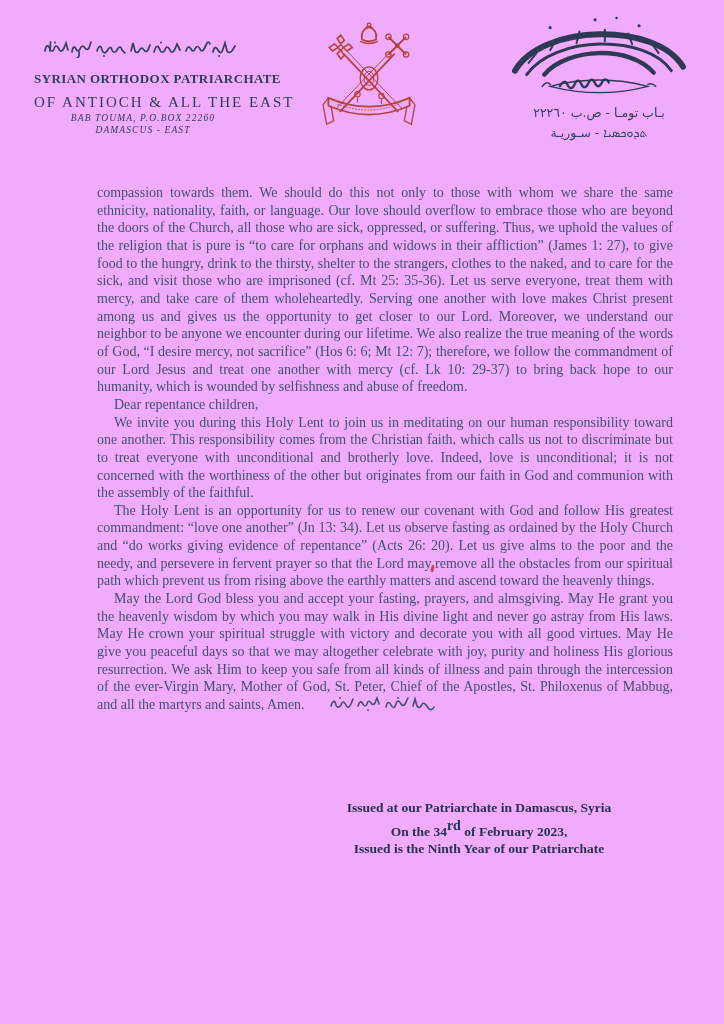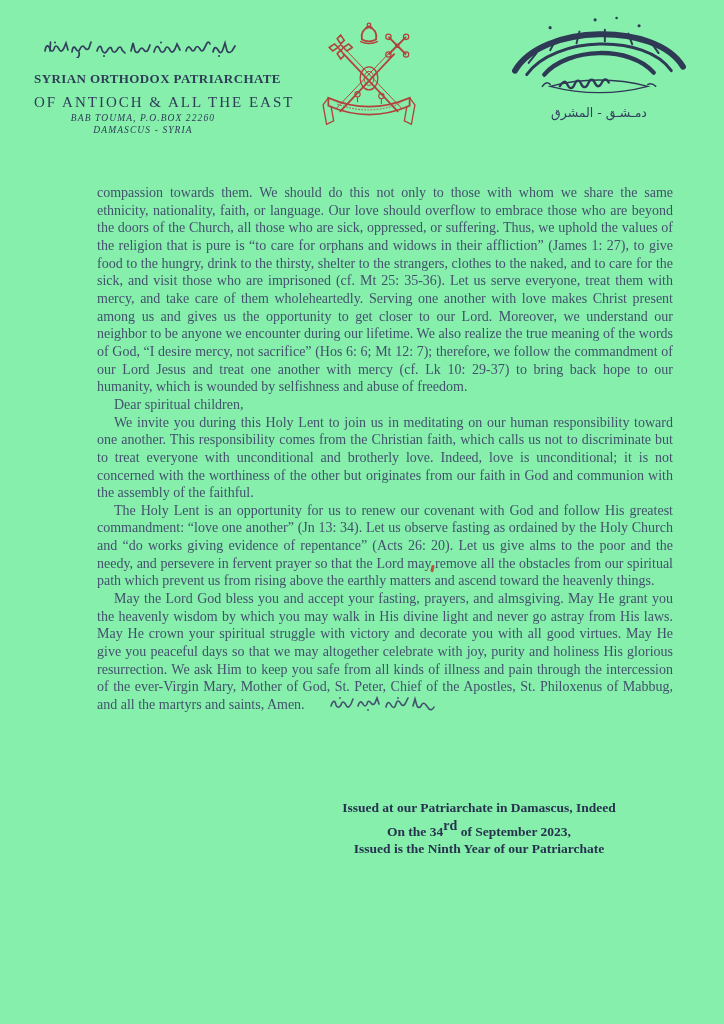--- a/index.html
+++ b/index.html
@@ -1,17 +1,17 @@
 <!DOCTYPE html>
 <html><head>
 <meta charset="utf-8">
 <style>
   html,body { margin:0; padding:0; background:#ffffff; }
   .page {
-    position:relative; width:724px; height:1024px; background:#86efac;
+    position:relative; width:724px; height:1024px; background:#f0abfc;
     font-family:"Liberation Serif", serif; overflow:hidden;
   }
   .sr-only {
     position:absolute; width:1px; height:1px; overflow:hidden;
     clip:rect(0 0 0 0); white-space:nowrap;
   }
   
   .lh-left {
     position:absolute; top:40px; left:34px; width:218px;
     text-align:center; color:#2f3c58;
@@ -74,21 +74,21 @@
         <circle cx="14" cy="2.5" r="1" fill="#33405c" stroke="none"></circle>
         <circle cx="63" cy="16" r="1" fill="#33405c" stroke="none"></circle>
         <circle cx="120" cy="2.5" r="1" fill="#33405c" stroke="none"></circle>
         <circle cx="178" cy="16" r="1" fill="#33405c" stroke="none"></circle>
       </svg>
       <span class="sr-only">ܦܛܪܝܪܟܘܬܐ ܕܐܢܛܝܘܟܝܐ ܘܕܟܠܗ ܡܕܢܚܐ ܕܣܘܪ̈ܝܝܐ ܐܪ̈ܬܕܘܟܣܝܐ</span>
     </div>
     <div class="org-name">SYRIAN ORTHODOX PATRIARCHATE</div>
     <div class="org-sub">OF ANTIOCH &amp; ALL THE EAST</div>
     <div class="org-addr">BAB TOUMA, P.O.BOX 22260</div>
-    <div class="org-addr">DAMASCUS - SYRIA</div>
+    <div class="org-addr">DAMASCUS - EAST</div>
   </div>
 
   <div class="lh-emblem">
     <svg width="106" height="115" viewBox="0 0 120 130" fill="none" stroke="#b2423c">
 
       <path d="M52,22 q-2,-11 8,-14 q10,3 8,14 q-8,4 -16,0 z" stroke-width="2"></path>
       <path d="M56,9 q4,-4 8,0" stroke-width="1.5"></path>
       <circle cx="60" cy="5.5" r="2" stroke-width="1.5"></circle>
       <path d="M50,24 q10,5 20,0" stroke-width="1.5"></path>
 
@@ -132,40 +132,41 @@
         <circle cx="52" cy="14" r="1.6" fill="#2e3a55" stroke="none"></circle>
         <circle cx="98" cy="6" r="1.6" fill="#2e3a55" stroke="none"></circle>
         <circle cx="143" cy="12" r="1.6" fill="#2e3a55" stroke="none"></circle>
         <circle cx="120" cy="4" r="1.3" fill="#2e3a55" stroke="none"></circle>
         <path d="M52,74 q50,-13 100,0 q-50,13 -100,0 z" stroke-width="1.4"></path>
         <path d="M62,74 c3,-6 6,-6 8,-1 c2,4 5,4 7,-1 c2,-5 5,-5 7,0 c2,4 5,4 7,-1 c2,-5 5,-5 7,0 c2,4 5,4 7,-1 c2,-4 5,-4 7,0" stroke-width="2.4"></path>
         <path d="M44,74 q4,-6 8,-2 M152,72 q4,-2 8,2" stroke-width="1.6"></path>
       </svg>
       <span class="sr-only">بطريركية أنطاكية وسائر المشرق للسريان الأرثوذكس</span>
     </div>
-    <div class="ar-addr">دمـشـق - المشرق</div>
+    <div class="ar-addr">بـاب تومـا - ص.ب ٢٢٢٦٠</div>
+    <div class="ar-addr">ܬܕܘܟܣܝܐ - سـوريـة</div>
   </div>
 
   <div class="body-text">
     <p class="para">compassion towards them. We should do this not only to those with whom we share the same ethnicity, nationality, faith, or language. Our love should overflow to embrace those who are beyond the doors of the Church, all those who are sick, oppressed, or suffering. Thus, we uphold the values of the religion that is pure is “to care for orphans and widows in their affliction” (James 1: 27), to give food to the hungry, drink to the thirsty, shelter to the strangers, clothes to the naked, and to care for the sick, and visit those who are imprisoned (cf. Mt 25: 35-36). Let us serve everyone, treat them with mercy, and take care of them wholeheartedly. Serving one another with love makes Christ present among us and gives us the opportunity to get closer to our Lord. Moreover, we understand our neighbor to be anyone we encounter during our lifetime. We also realize the true meaning of the words of God, “I desire mercy, not sacrifice” (Hos 6: 6; Mt 12: 7); therefore, we follow the commandment of our Lord Jesus and treat one another with mercy (cf. Lk 10: 29-37) to bring back hope to our humanity, which is wounded by selfishness and abuse of freedom.</p>
-    <p class="para indent">Dear spiritual children,</p>
+    <p class="para indent">Dear repentance children,</p>
     <p class="para indent">We invite you during this Holy Lent to join us in meditating on our human responsibility toward one another. This responsibility comes from the Christian faith, which calls us not to discriminate but to treat everyone with unconditional and brotherly love. Indeed, love is unconditional; it is not concerned with the worthiness of the other but originates from our faith in God and communion with the assembly of the faithful.</p>
     <p class="para indent">The Holy Lent is an opportunity for us to renew our covenant with God and follow His greatest commandment: “love one another” (Jn 13: 34). Let us observe fasting as ordained by the Holy Church and “do works giving evidence of repentance” (Acts 26: 20). Let us give alms to the poor and the needy, and persevere in fervent prayer so that the Lord may remove all the obstacles from our spiritual path which prevent us from rising above the earthly matters and ascend toward the heavenly things.</p>
     <p class="para indent"><span>May the Lord God bless you and accept your fasting, prayers, and almsgiving. May He grant you the heavenly wisdom by which you may walk in His divine light and never go astray from His laws. May He crown your spiritual struggle with victory and decorate you with all good virtues. May He give you peaceful days so that we may altogether celebrate with joy, purity and holiness His glorious resurrection. We ask Him to keep you safe from all kinds of illness and pain through the intercession of the ever-Virgin Mary, Mother of God, St. Peter, Chief of the Apostles, St. Philoxenus of Mabbug, and all the martyrs and saints, Amen.</span><span class="syr-inline"><svg width="112" height="16" viewBox="0 0 112 16" fill="none" stroke="#43516d" stroke-width="1.6" stroke-linecap="round">
             <path d="M3,10 c2,-6 4,-6 5,-1 c1,3 3,3 5,0 c1,-4 3,-4 5,0 c1,3 3,3 5,-1 l2,-5"></path>
             <path d="M30,10 q2,-7 5,-2 q2,4 4,0 q1,-5 4,-1 q2,3 4,0 l2,-5 l2,6"></path>
             <path d="M58,11 c1,-5 3,-6 5,-2 c2,4 4,3 5,-1 c1,-4 3,-4 5,0 q2,3 4,0 l3,-6"></path>
             <path d="M85,10 l2,-7 l2,7 q2,3 4,0 q2,-5 5,-1 l3,4 q3,2 5,-2"></path>
             <circle cx="12" cy="2" r="0.9" fill="#43516d" stroke="none"></circle>
             <circle cx="40" cy="14" r="0.9" fill="#43516d" stroke="none"></circle>
             <circle cx="70" cy="2" r="0.9" fill="#43516d" stroke="none"></circle>
           </svg><span class="sr-only">ܘܪ̈ܚܡܘܗܝ ܥܡܟܘܢ ܐܡܝܢ</span></span></p>
   </div>
 
   <div class="ink-mark"></div>
 
   <div class="closing">
-    <div>Issued at our Patriarchate in Damascus, Indeed</div>
-    <div><span>On the 34</span><sup>rd</sup><span> of September 2023,</span></div>
+    <div>Issued at our Patriarchate in Damascus, Syria</div>
+    <div><span>On the 34</span><sup>rd</sup><span> of February 2023,</span></div>
     <div>Issued is the Ninth Year of our Patriarchate</div>
   </div>
 
 </div>
 
 </body></html>

